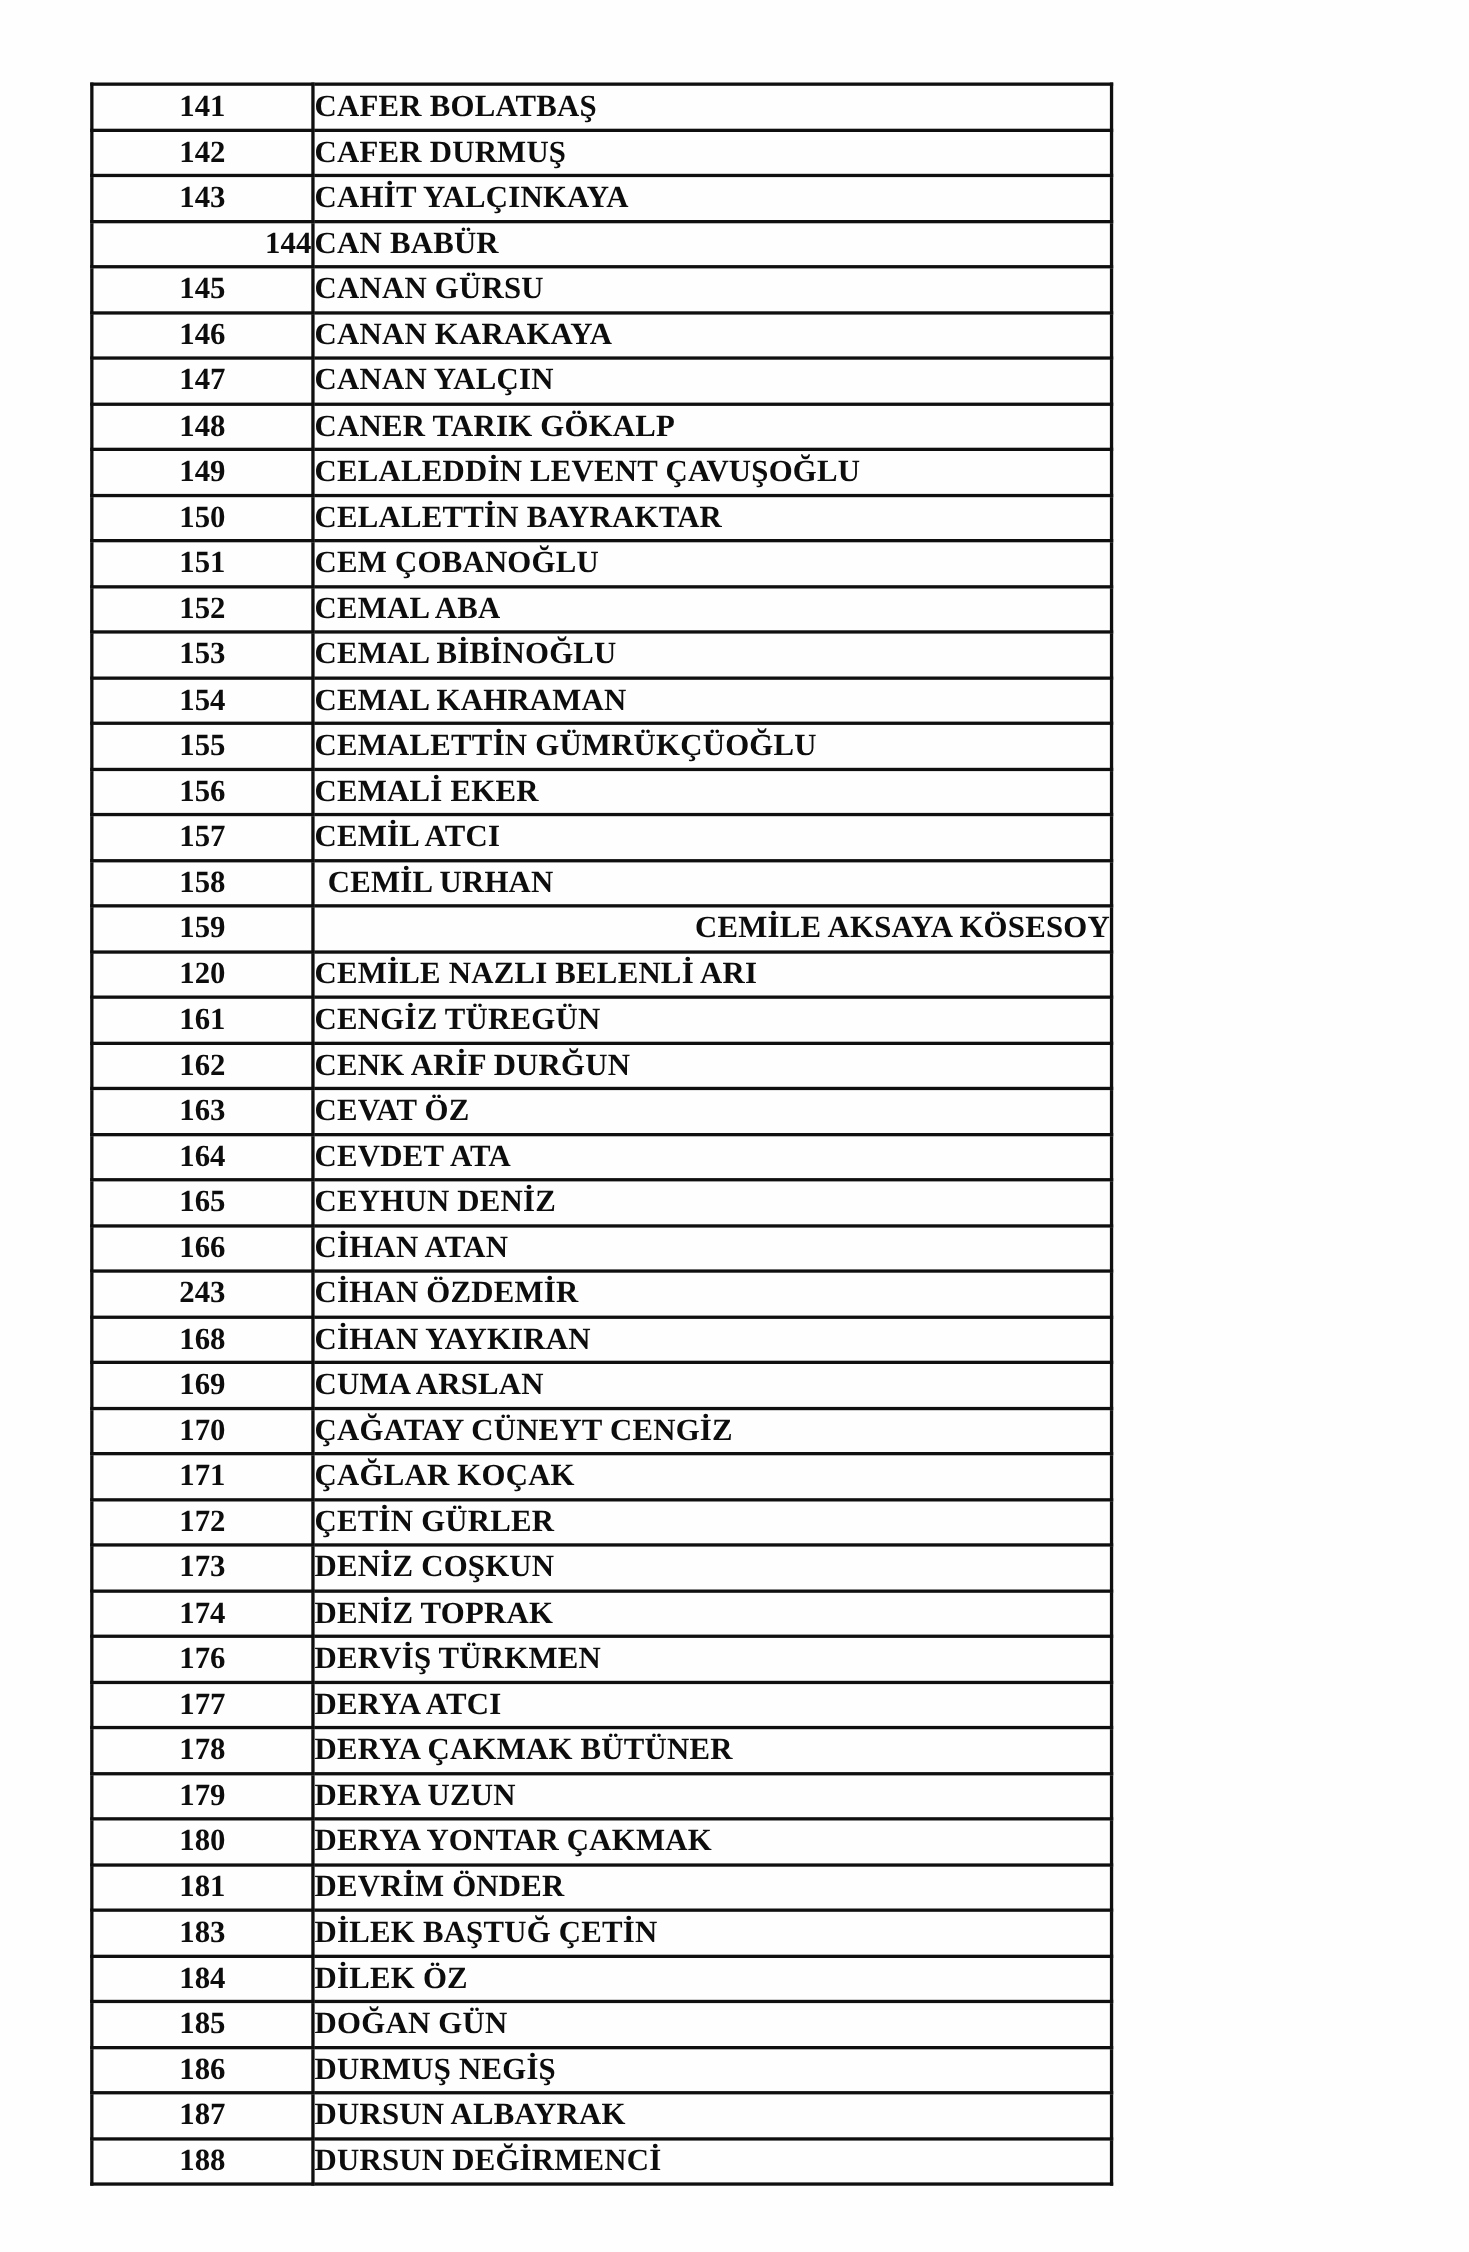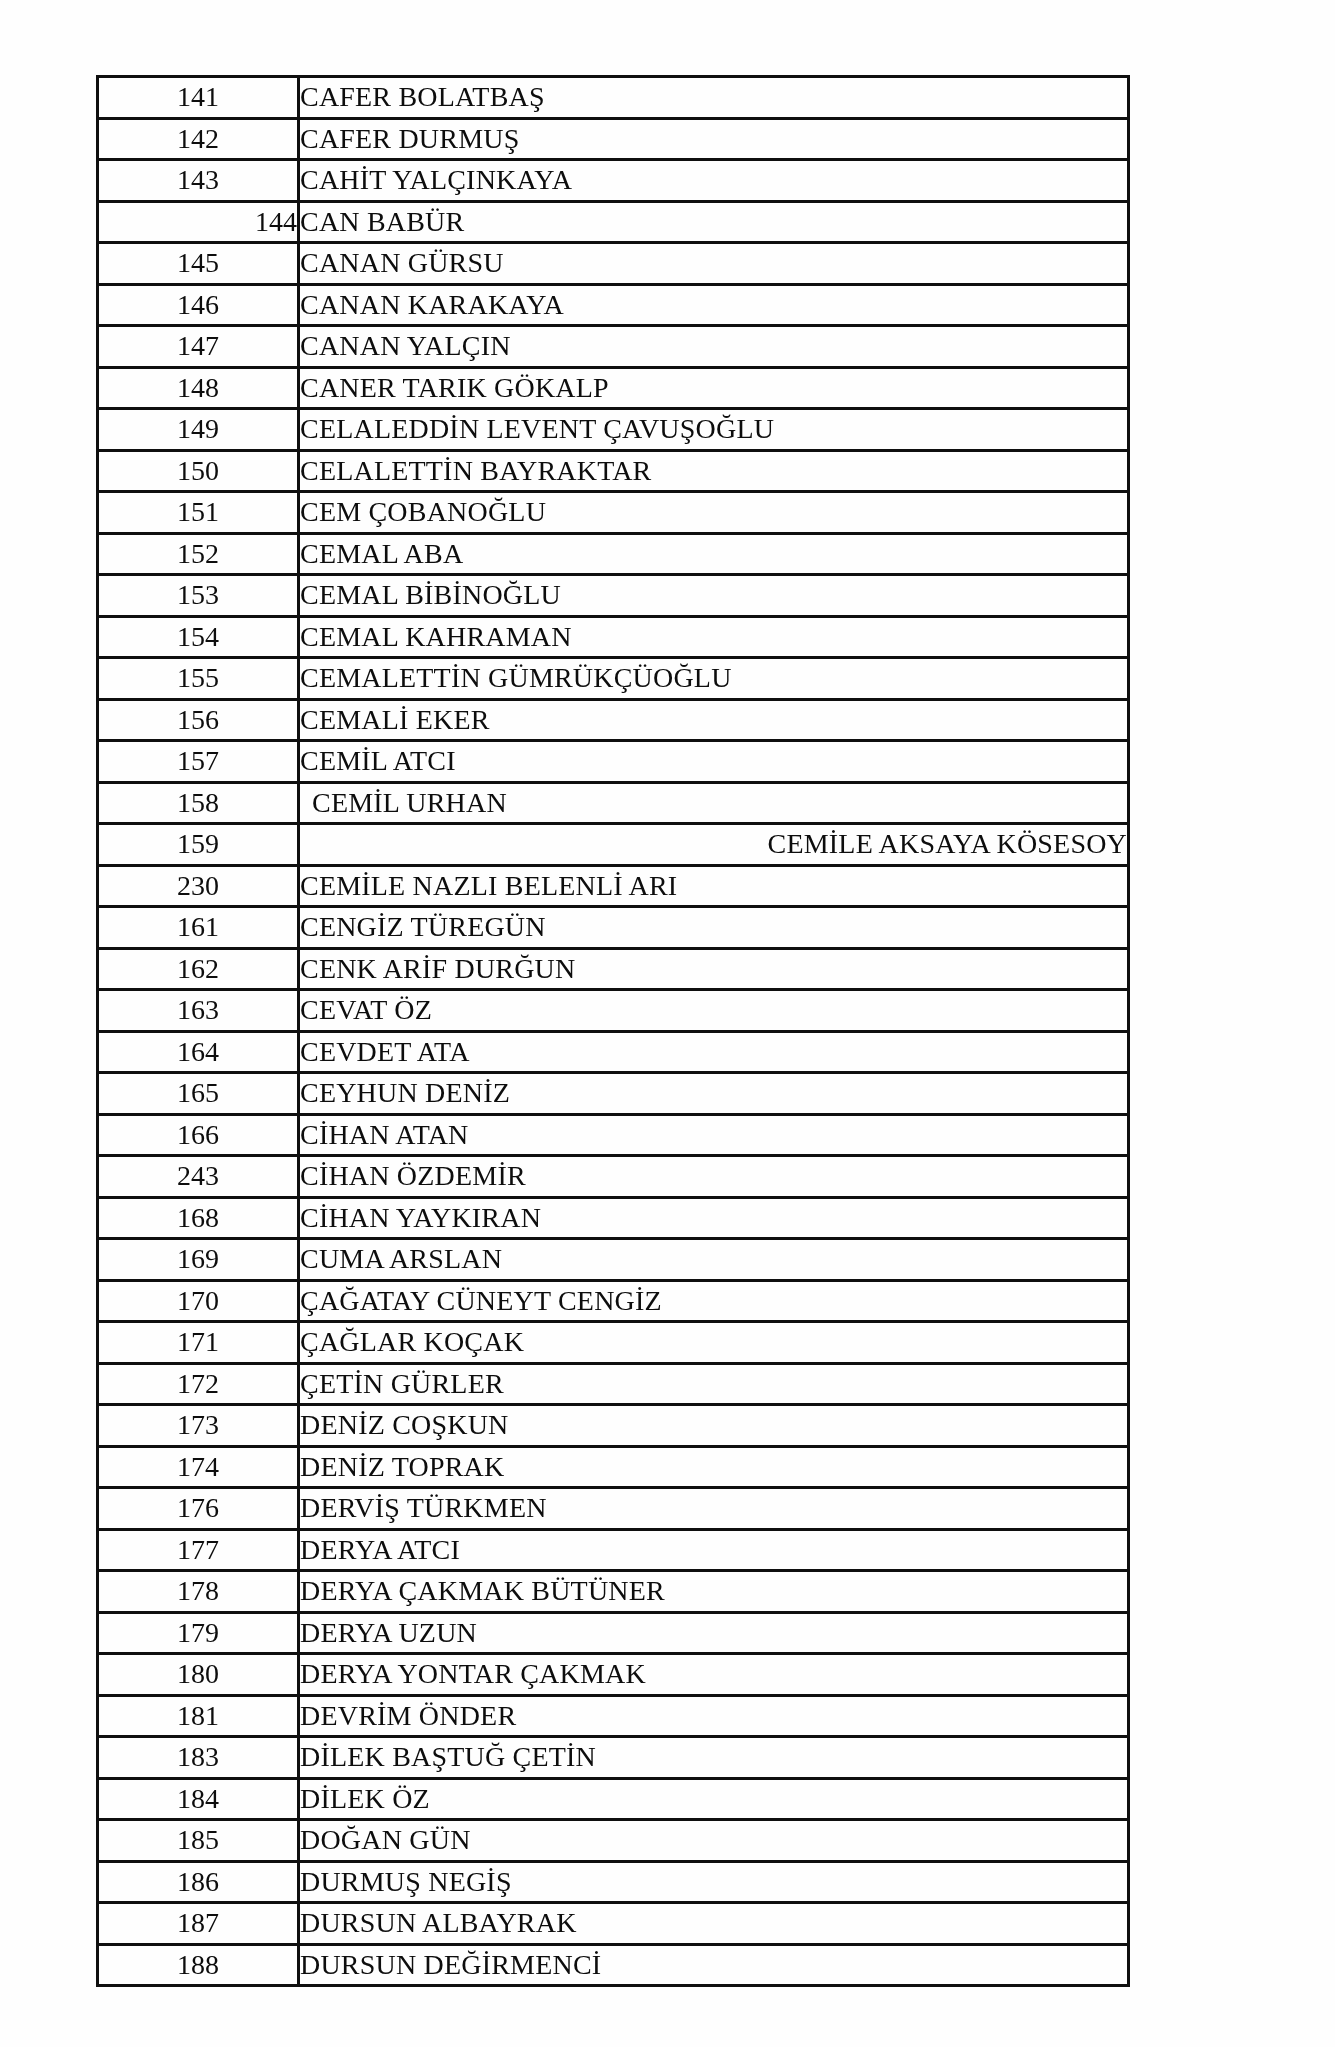--- a/index.html
+++ b/index.html
@@ -14,24 +14,25 @@
     font-family: "Liberation Serif", "DejaVu Serif", serif;
     color: #0d0d0d;
   }
   .page {
     position: absolute;
     inset: 0;
     background: #fefefe;
   }
   .table-wrap {
     position: absolute;
-    left: 96px;
+    left: 82px;
     top: 75px;
-    width: 1034px;
+    width: 930px;
     height: 1912px;
+    font-weight: bold;
   }
   table.name-table {
     width: 100%;
     height: 100%;
     border-collapse: collapse;
     table-layout: fixed;
   }
   table.name-table td {
     border: 3px solid #0f0f0f;
     padding: 0;
@@ -128,21 +129,21 @@
   </tr>
           <tr>
     <td class="cell-number" style="border-color: rgb(15, 15, 15);">158</td>
     <td class="cell-name" style="border-color: rgb(15, 15, 15); padding-left: 12px;">CEMİL URHAN</td>
   </tr>
           <tr>
     <td class="cell-number" style="border-color: rgb(15, 15, 15);">159</td>
     <td class="cell-name" style="border-color: rgb(15, 15, 15); text-align: right;">CEMİLE AKSAYA KÖSESOY</td>
   </tr>
           <tr>
-    <td class="cell-number" style="border-color: rgb(15, 15, 15);">230</td>
+    <td class="cell-number" style="border-color: rgb(15, 15, 15);">120</td>
     <td class="cell-name" style="border-color: rgb(15, 15, 15);">CEMİLE NAZLI BELENLİ ARI</td>
   </tr>
           <tr>
     <td class="cell-number" style="border-color: rgb(15, 15, 15);">161</td>
     <td class="cell-name" style="border-color: rgb(15, 15, 15);">CENGİZ TÜREGÜN</td>
   </tr>
           <tr>
     <td class="cell-number" style="border-color: rgb(15, 15, 15);">162</td>
     <td class="cell-name" style="border-color: rgb(15, 15, 15);">CENK ARİF DURĞUN</td>
   </tr>

